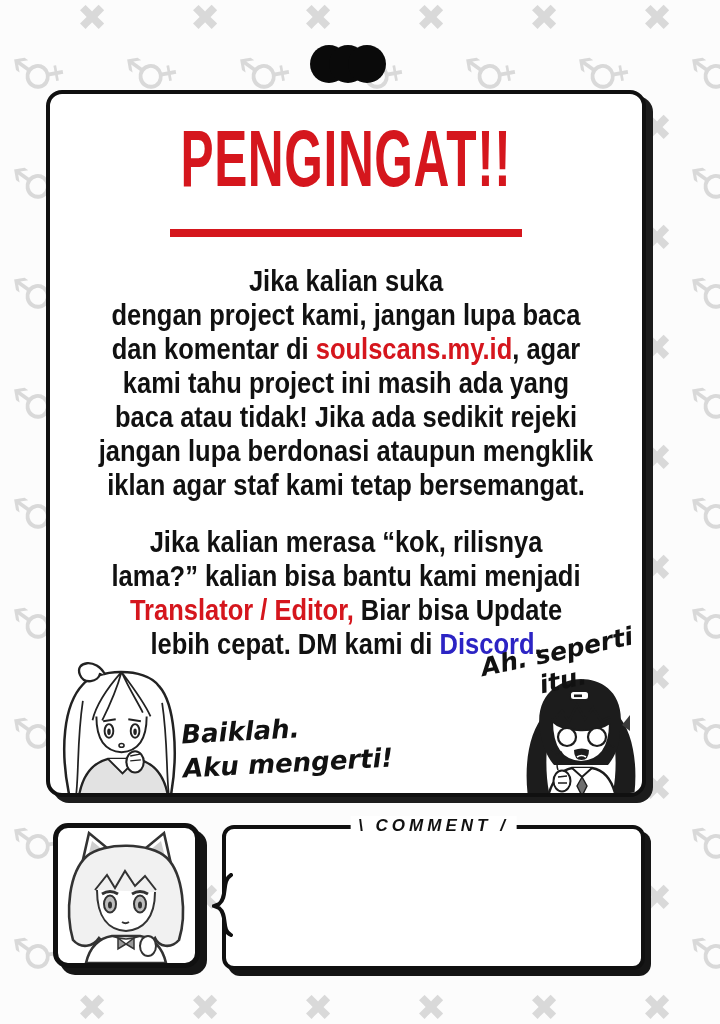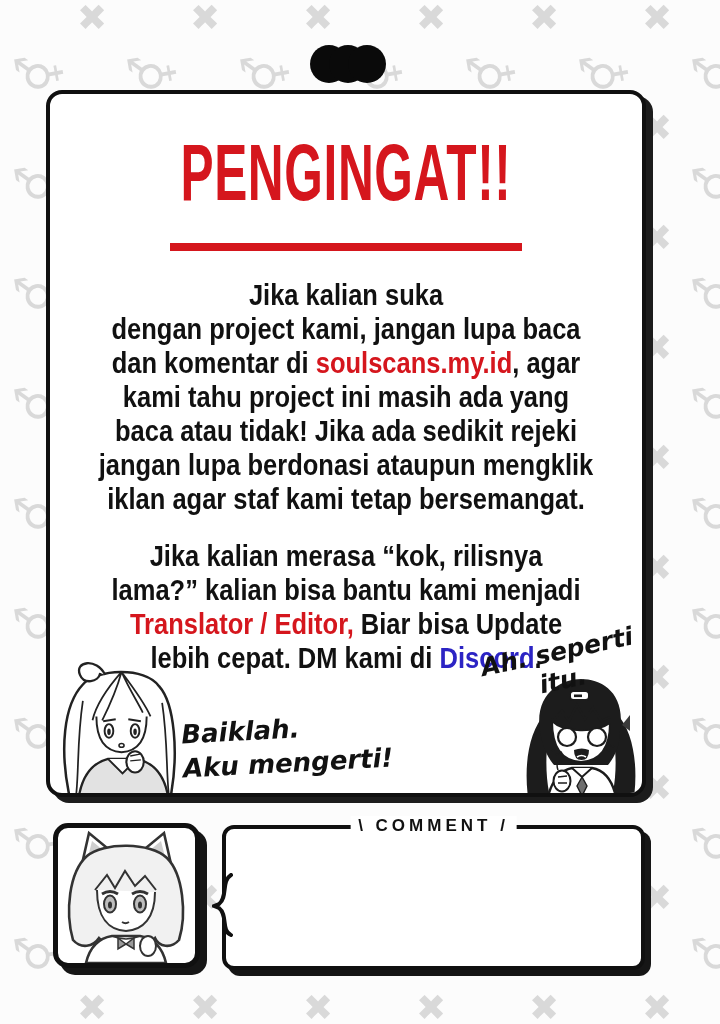--- a/index.html
+++ b/index.html
@@ -19,21 +19,21 @@
   .dots{position:absolute;left:310px;top:45px;z-index:3;display:flex;}
   .dot{width:38px;height:38px;border-radius:50%;background:#0a0a0a;}
   .dot + .dot{margin-left:-19px;}
   
   .card{
     position:absolute;left:46px;top:90px;width:600px;height:707px;z-index:2;
     background:#fff;border:4px solid #101010;border-radius:16px;
     box-shadow:7px 6px 0 #1c1c1c;
     box-sizing:border-box;overflow:hidden;
   }
-  .title-wrap{text-align:center;margin-top:38px;line-height:82px;white-space:nowrap;}
+  .title-wrap{text-align:center;margin-top:24px;line-height:82px;white-space:nowrap;}
   .title{
     display:inline-block;font-size:80px;font-weight:700;
     transform:scaleX(0.62);transform-origin:50% 50%;
     letter-spacing:1px;
   }
   .title-underline{width:352px;height:8px;margin:7px auto 0 auto;}
   .para{
     position:relative;width:700px;margin-left:-54px;
     transform:scaleX(0.85);transform-origin:50% 0;
     text-align:center;font-weight:700;font-size:30px;line-height:34px;
@@ -49,21 +49,21 @@
   .char-right{right:-6px;bottom:-4px;width:130px;height:124px;}
   
   .avatar-box{
     position:absolute;left:53px;top:823px;width:147px;height:145px;z-index:2;
     background:#fff;border:5px solid #101010;border-radius:15px;
     box-shadow:7px 7px 0 #161616;box-sizing:border-box;overflow:hidden;
   }
   .comment-box{
     position:absolute;left:222px;top:825px;width:423px;height:145px;z-index:2;
     background:#fff;border:4px solid #101010;border-radius:12px;
-    box-shadow:6px 6px 0 #161616;box-sizing:border-box;
+    box-shadow:6px 6px 0 #161616;box-sizing:border-box;font-style:italic;
   }
   .comment-header{
     position:absolute;top:-13px;left:50%;transform:translateX(-50%);
     background:#fff;padding:0 8px;white-space:nowrap;
     font-size:17px;font-weight:700;letter-spacing:4px;
   }
   .comment-list{padding-top:13px;}
   .comment-rule{height:2px;background:#9a9a9a;margin:0 24px 0 19px;}
   .comment-item{
     height:36px;line-height:36px;padding-left:19px;white-space:nowrap;

